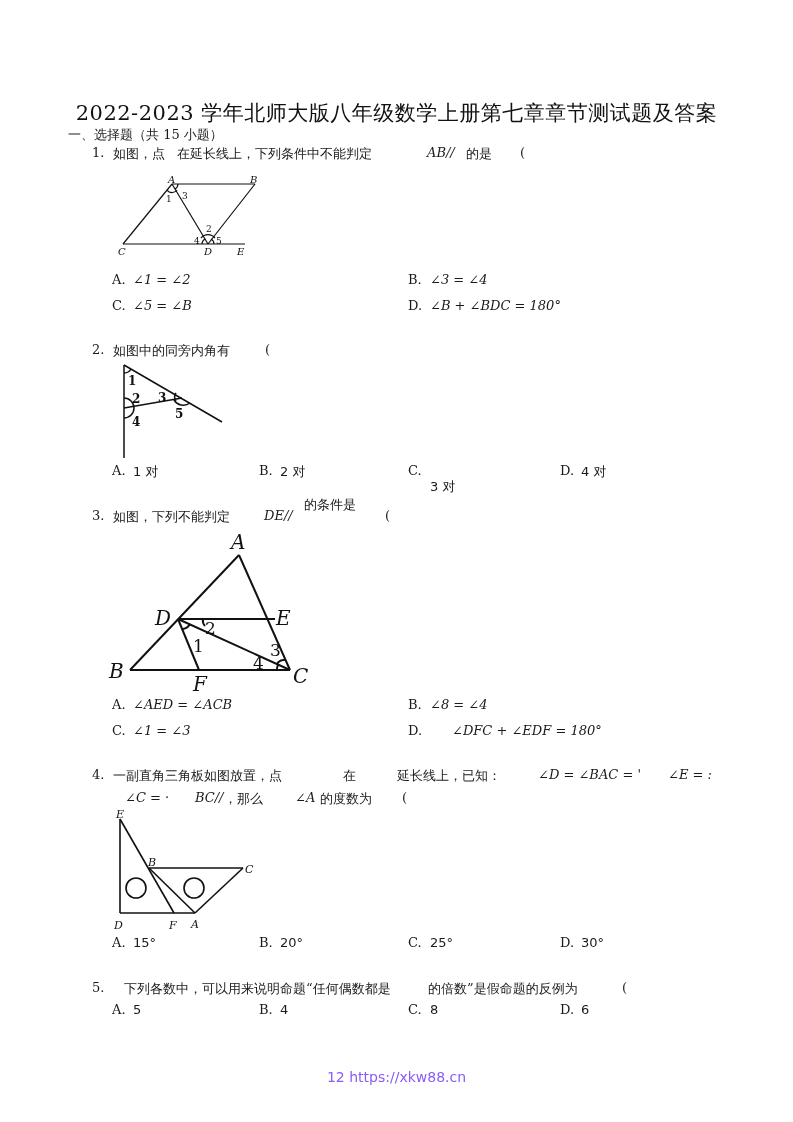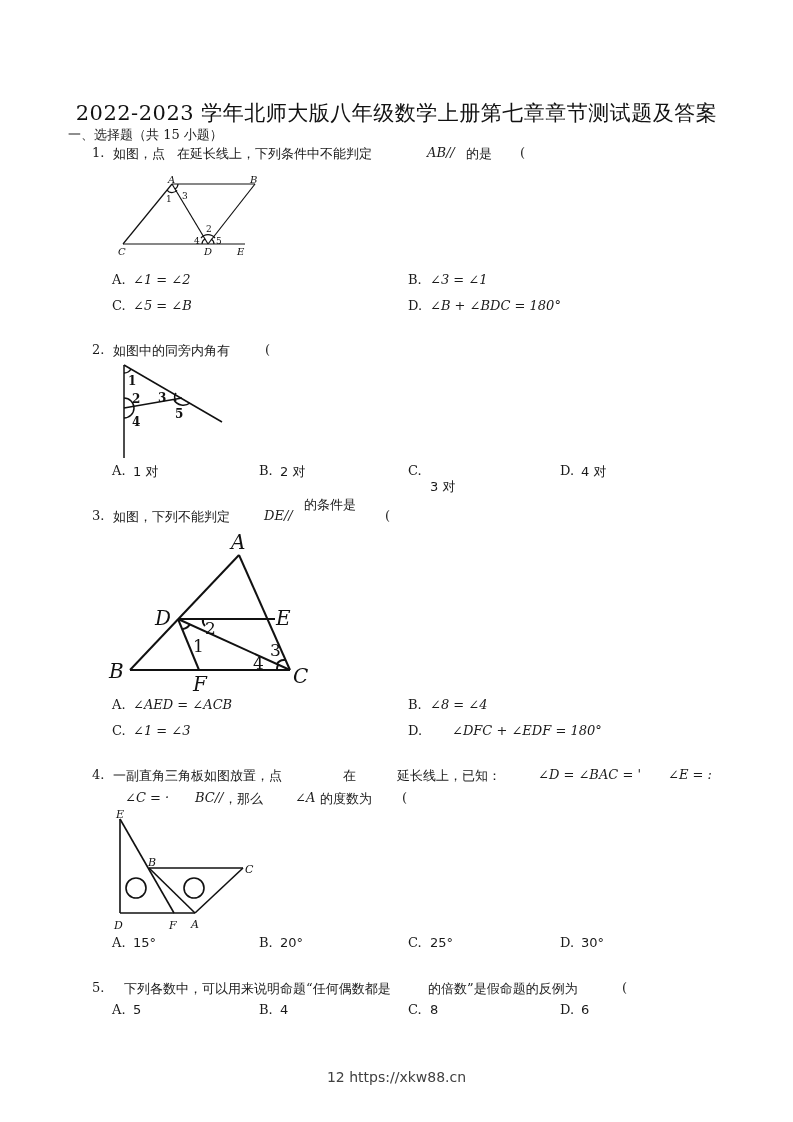--- a/index.html
+++ b/index.html
@@ -5,21 +5,21 @@
   html, body { margin:0; padding:0; background:#ffffff; }
   body { width:793px; height:1122px; position:relative; overflow:hidden;
          font-family: "DejaVu Serif", "Liberation Serif", serif; color:#1a1a1a; }
   .abs { position:absolute; white-space:nowrap; }
   .title { left:0; width:793px; text-align:center; top:99px; font-size:21px; letter-spacing:0.5px; color:#111; }
   .section { left:68px; top:126px; font-size:13px; }
   .q { font-size:13px; }
   .opt { font-size:13px; }
   .math { font-family: "DejaVu Serif", serif; font-style:italic; }
   .mathn { font-family: "DejaVu Sans", sans-serif; font-style:normal; }
-  .footer { left:0; width:793px; text-align:center; top:1069px; font-family:"DejaVu Sans", sans-serif; font-size:14px; color:#404040; }
+  .footer { left:0; width:793px; text-align:center; top:1069px; font-family:"DejaVu Sans", sans-serif; font-size:14px; color:#8b5cf6; }
   svg text { font-family: "DejaVu Serif", serif; }
 </style>
 </head>
 <body>
 
 <div class="abs title">2022-2023 学年北师大版八年级数学上册第七章章节测试题及答案</div>
 <div class="abs section">一、选择题（共 15 小题）</div>
 
 <div>
   <span class="abs q" style="left:92px;top:145px;">1.</span>
@@ -54,21 +54,21 @@
       <text x="72" y="27">3</text>
       <text x="96" y="60">2</text>
       <text x="84" y="72">4</text>
       <text x="106" y="72">5</text>
     </g>
   </svg>
 
   <span class="abs opt" style="left:112px;top:272px;">A.</span>
   <span class="abs opt math" style="left:133px;top:272px;">∠1 = ∠2</span>
   <span class="abs opt" style="left:408px;top:272px;">B.</span>
-  <span class="abs opt math" style="left:430px;top:272px;">∠3 = ∠1</span>
+  <span class="abs opt math" style="left:430px;top:272px;">∠3 = ∠4</span>
   <span class="abs opt" style="left:112px;top:298px;">C.</span>
   <span class="abs opt math" style="left:133px;top:298px;">∠5 = ∠B</span>
   <span class="abs opt" style="left:408px;top:298px;">D.</span>
   <span class="abs opt math" style="left:430px;top:298px;">∠B + ∠BDC = 180°</span>
 </div>
 
 <div>
   <span class="abs q" style="left:92px;top:342px;">2.</span>
   <span class="abs q" style="left:113px;top:342px;">如图中的同旁内角有</span>
   <span class="abs q" style="left:265px;top:342px;">(</span>

